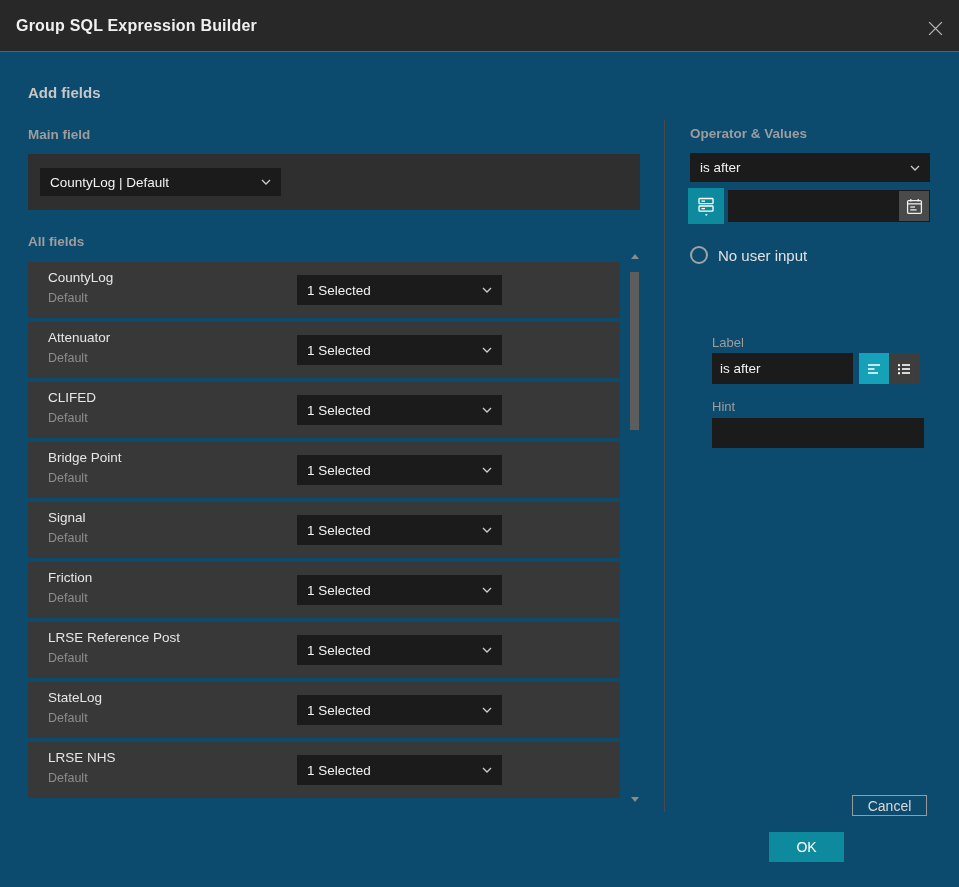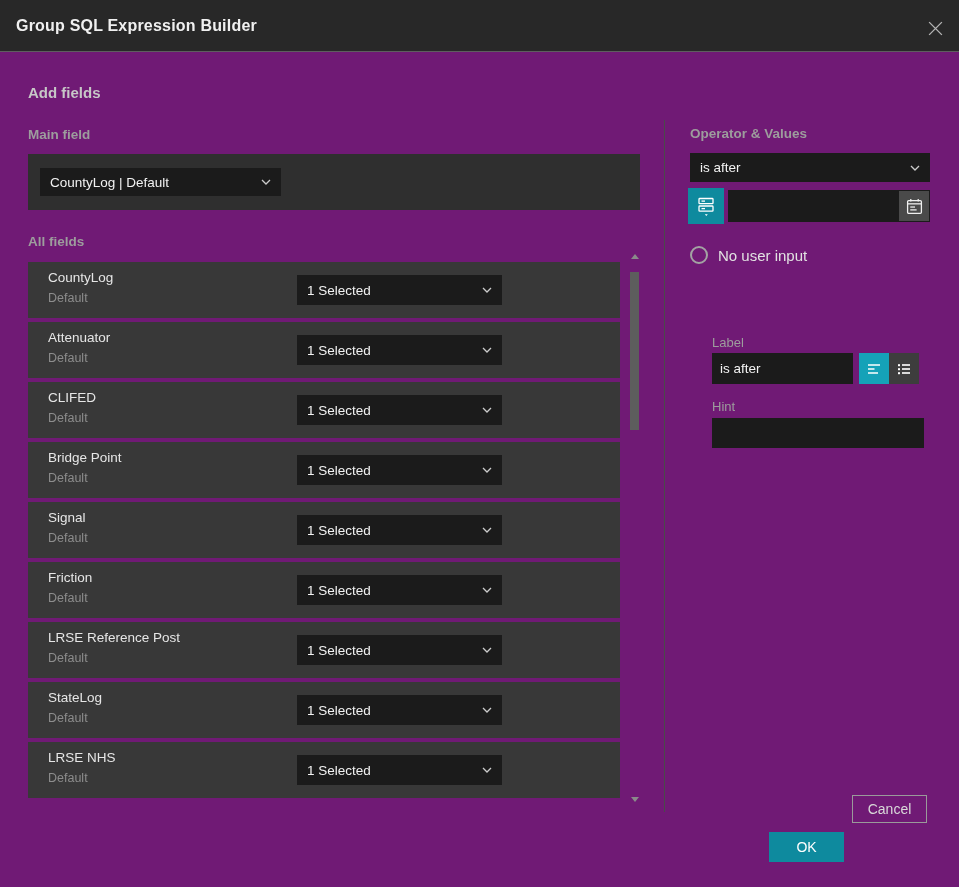--- a/index.html
+++ b/index.html
@@ -1,17 +1,17 @@
 <!DOCTYPE html>
 <html><head>
 <meta charset="utf-8">
 <style>
   html,body{margin:0;padding:0;background:#1a1a1a;}
   #dialog{
-    position:relative;width:959px;height:887px;background:#701a75;
+    position:relative;width:959px;height:887px;background:#0c4a6e;
     font-family:"Liberation Sans",sans-serif;color:#e6e6e6;overflow:hidden;
   }
   
   .titlebar{position:absolute;left:0;top:0;width:959px;height:52px;background:#282828;border-bottom:1px solid #5e5e5e;box-sizing:border-box;}
   .titlebar .title{position:absolute;left:16px;top:0;line-height:52px;font-size:16px;font-weight:700;color:#f0f0f0;letter-spacing:.2px;}
   .close-btn{position:absolute;right:12px;top:16px;width:24px;height:24px;display:flex;align-items:center;justify-content:center;cursor:pointer;}
   
   .h-add{position:absolute;left:28px;top:84px;font-size:15px;font-weight:700;color:#c7c7c7;}
   .h-sub{position:absolute;font-size:13.5px;font-weight:700;color:#9d9d9d;}
   
@@ -51,21 +51,21 @@
   .choose-btn{position:absolute;left:22px;top:304px;width:218px;height:27px;background:#0e8a9e;color:#fff;font-size:13.5px;display:flex;align-items:center;justify-content:center;cursor:pointer;}
   .lbl-heading{position:absolute;left:22px;font-size:13px;color:#9d9d9d;}
   .label-row{position:absolute;left:22px;top:353px;width:218px;height:31px;display:flex;}
   .label-input{width:141px;height:31px;background:#1b1b1b;border:none;outline:none;color:#f2f2f2;font-size:13.5px;padding:0 8px;box-sizing:border-box;font-family:"Liberation Sans",sans-serif;}
   .style-btn{width:30px;height:31px;display:flex;align-items:center;justify-content:center;cursor:pointer;}
   .style-btn.active{background:#15a2b8;margin-left:6px;}
   .style-btn.inactive{background:#3d3d3d;}
   .hint-input{position:absolute;left:22px;top:418px;width:212px;height:30px;background:#1b1b1b;border:none;outline:none;color:#f2f2f2;font-size:13.5px;padding:0 8px;box-sizing:border-box;font-family:"Liberation Sans",sans-serif;}
   
   .ok-btn{position:absolute;left:769px;top:832px;width:75px;height:30px;background:#0e8a9e;color:#fff;font-size:14px;display:flex;align-items:center;justify-content:center;cursor:pointer;}
-  .cancel-btn{position:absolute;left:852px;top:795px;width:75px;height:28px;background:transparent;border:1px solid #9a9a9a;box-sizing:border-box;color:#d9d9d9;font-size:14px;display:flex;align-items:center;justify-content:center;cursor:pointer;}
+  .cancel-btn{position:absolute;left:852px;top:795px;width:75px;height:21px;background:transparent;border:1px solid #9a9a9a;box-sizing:border-box;color:#d9d9d9;font-size:14px;display:flex;align-items:center;justify-content:center;cursor:pointer;}
 </style>
 </head>
 <body>
 
 <div id="dialog">
 
   <div class="titlebar">
     <span class="title">Group SQL Expression Builder</span>
     <span class="close-btn">
       <svg width="17" height="17" viewBox="0 0 16 16">

